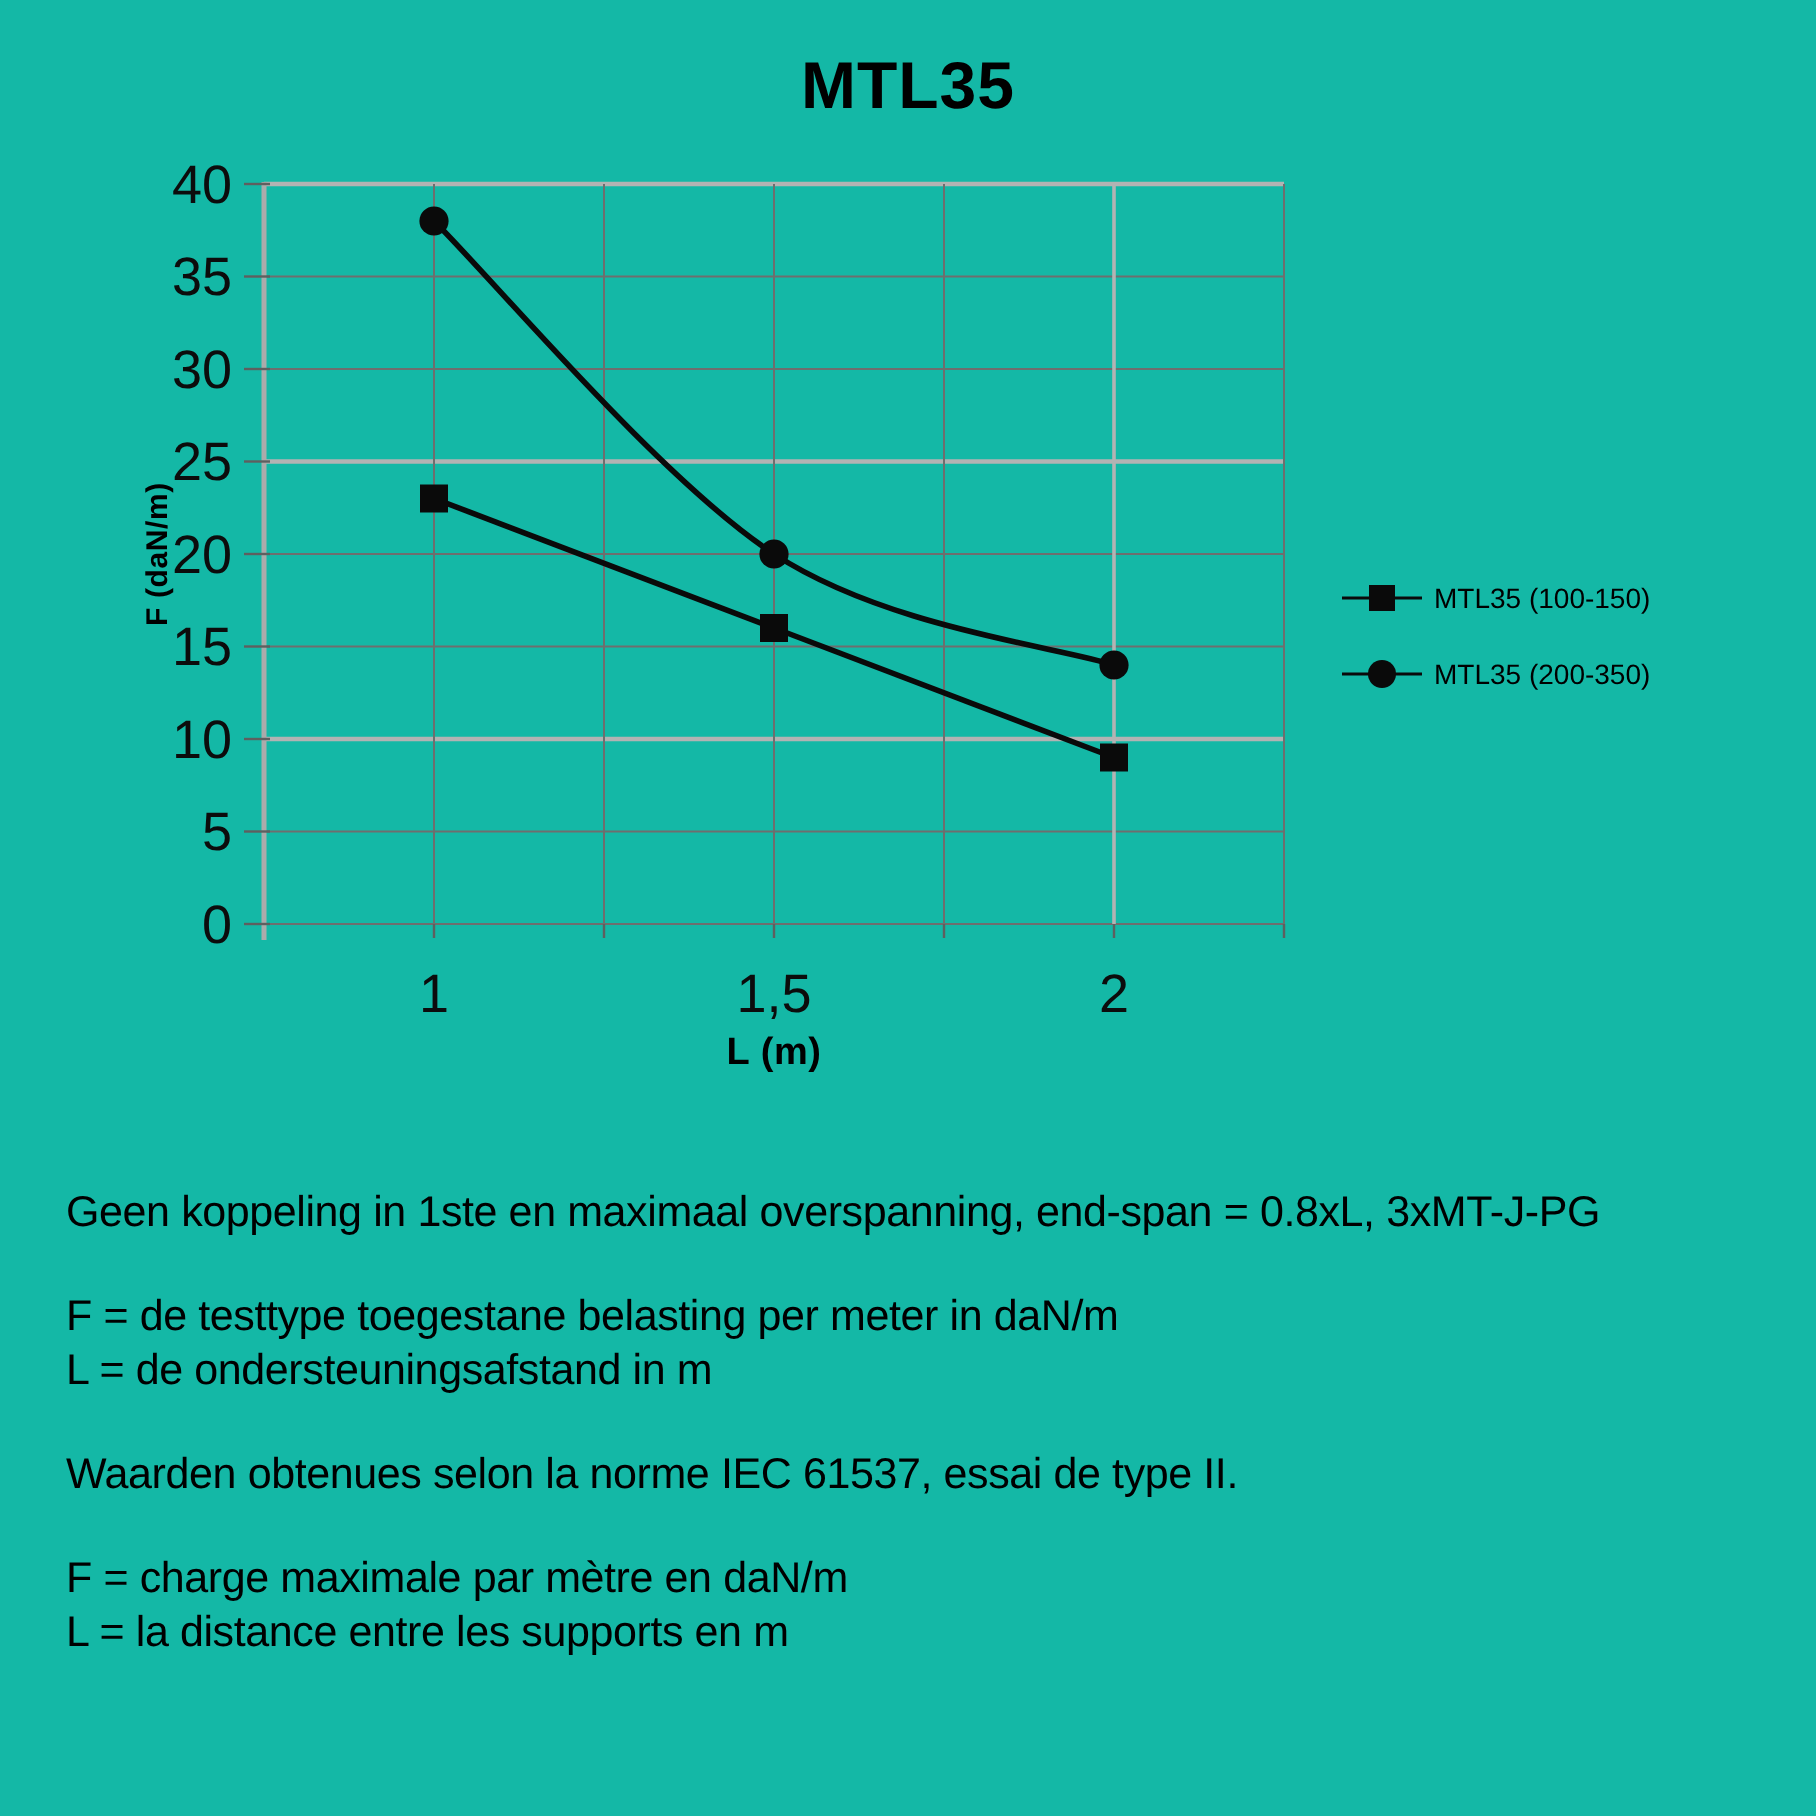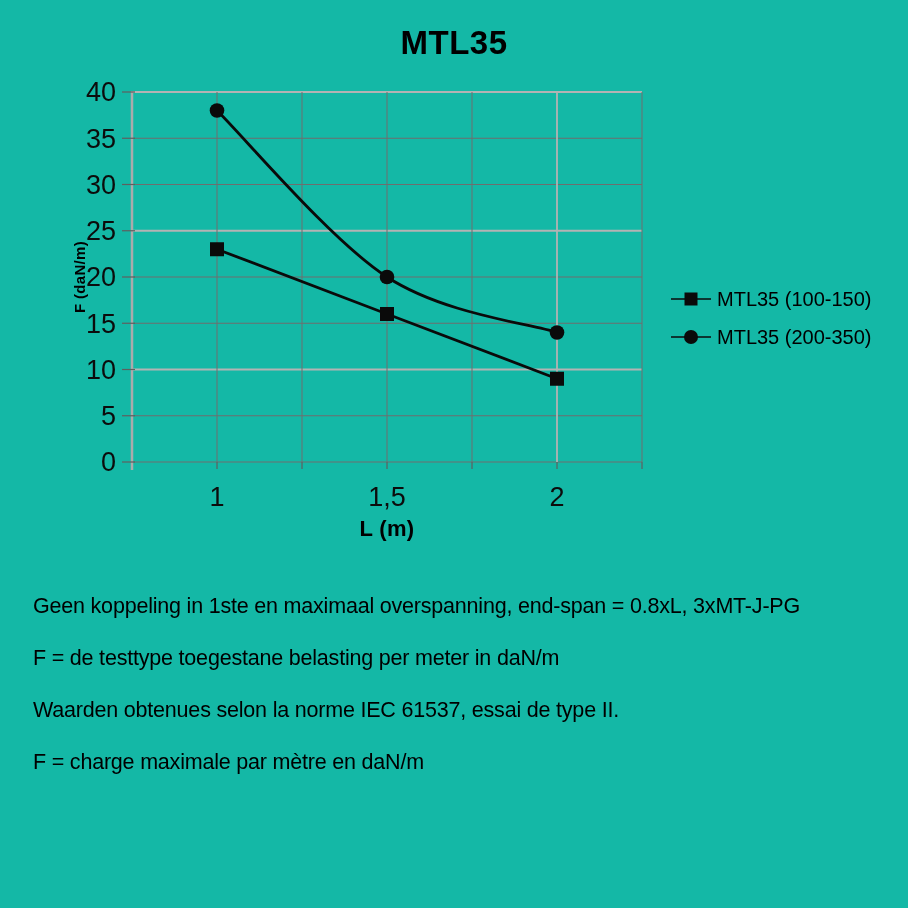--- a/index.html
+++ b/index.html
@@ -13,27 +13,27 @@
   #plot-svg{position:absolute;left:0;top:0;}
   #plot-svg text{font-family:"Liberation Sans",sans-serif;fill:#0c0c0c;}
 
   .y-axis-title{
     position:absolute;left:79px;top:277px;
     transform:translate(-50%,-50%) rotate(-90deg);
     font-size:15px;font-weight:bold;white-space:nowrap;letter-spacing:.3px;
   }
   .x-axis-title{
     position:absolute;left:132px;width:510px;top:516px;text-align:center;
-    font-size:22px;font-weight:bold;letter-spacing:.3px;
+    font-size:19px;font-weight:bold;letter-spacing:.3px;
   }
 
   .legend{position:absolute;left:671px;top:280px;}
   .legend-item{display:flex;align-items:center;height:38px;white-space:nowrap;}
   .legend-swatch{width:40px;height:18px;margin-right:6px;flex:0 0 auto;}
-  .legend-label{font-size:20px;}
+  .legend-label{font-size:14px;}
 
   .notes{
     position:absolute;left:33px;top:566px;width:870px;
     font-size:21.5px;line-height:27px;letter-spacing:-0.2px;
   }
   .notes p{margin:0 0 25px 0;}
   .notes .line{white-space:nowrap;}
 </style>
 </head>
 <body>
@@ -116,22 +116,24 @@
     </div>
   </div>
 
   <div class="notes">
     <p>
       <br>
       <span class="line">Geen koppeling in 1ste en maximaal overspanning, end-span = 0.8xL, 3xMT-J-PG</span>
     </p>
     <p>
       <span class="line">F = de testtype toegestane belasting per meter in daN/m</span><br>
+      <span class="line">L = de ondersteuningsafstand in m</span>
     </p>
     <p>
       <span class="line">Waarden obtenues selon la norme IEC 61537, essai de type II.</span><br>
     </p>
     <p>
       <span class="line">F = charge maximale par mètre en daN/m</span><br>
+      <span class="line">L = la distance entre les supports en m</span>
     </p>
   </div>
 
 </div>
 
 </body></html>

